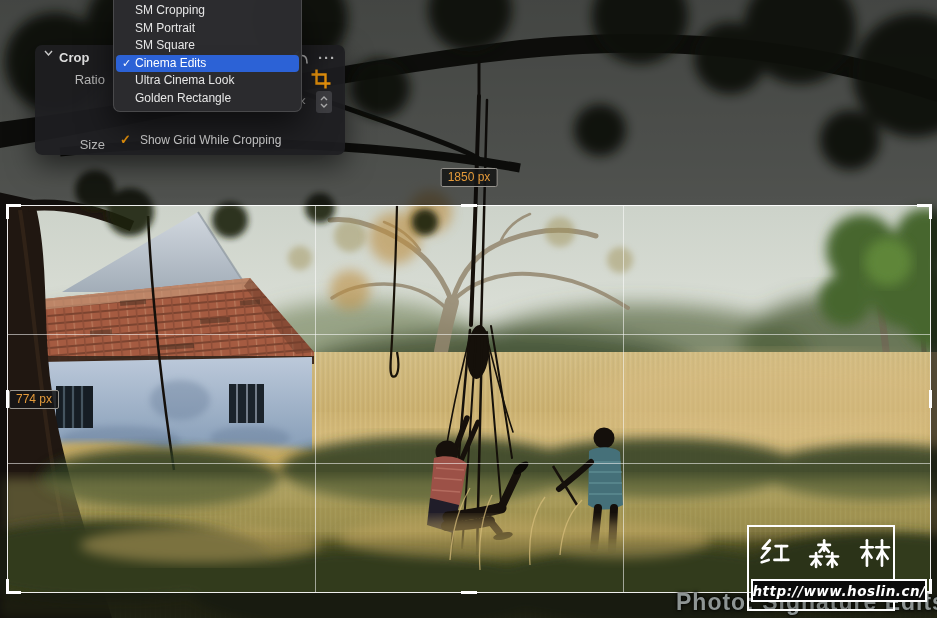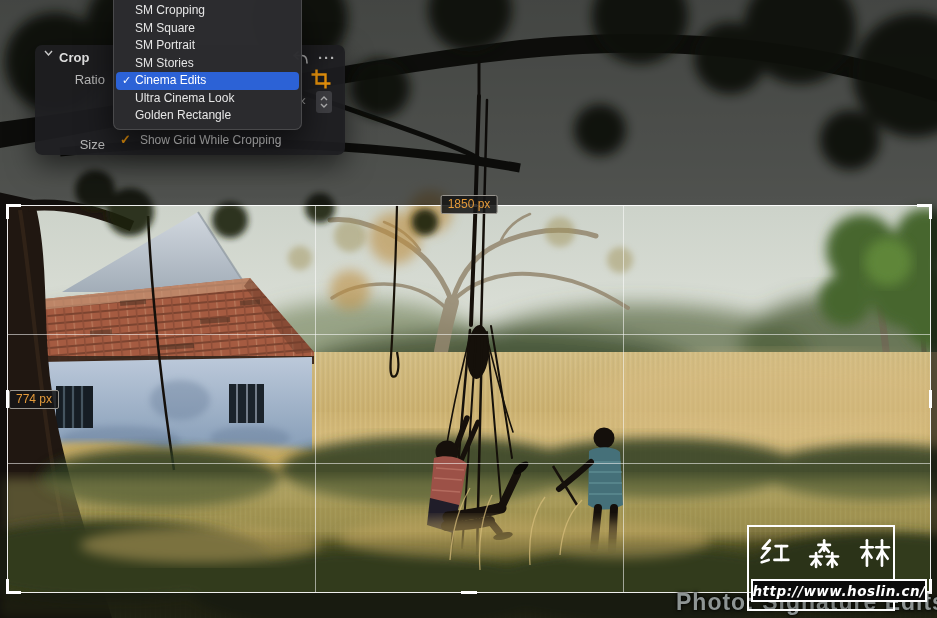--- a/index.html
+++ b/index.html
@@ -33,21 +33,21 @@
   .c-br{right:-2px;bottom:-2px;border-left:none;border-top:none;}
   .mid{background:#fff;}
   .m-top{left:calc(50% - 8px);top:-2px;width:16px;height:3px;}
   .m-bottom{left:calc(50% - 8px);bottom:-2px;width:16px;height:3px;}
   .m-left{left:-2px;top:calc(50% - 9px);width:3px;height:18px;}
   .m-right{right:-2px;top:calc(50% - 9px);width:3px;height:18px;}
 
   
   .dim-label{background:rgba(22,22,22,.88);border:1px solid #97948e;border-radius:2px;
              color:#e49a3a;font-size:12px;line-height:15px;padding:1px 6px;white-space:nowrap;}
-  #label-w{left:469px;top:195px;transform:translateX(-50%);}
+  #label-w{left:469px;top:168px;transform:translateX(-50%);}
   #label-h{left:9px;top:390px;}
 
   
   #panel{left:35px;top:45px;width:310px;height:110px;background:rgba(30,30,33,.94);
          border-radius:7px;box-shadow:0 10px 28px rgba(0,0,0,.55);}
   #panel-header{left:9px;top:5px;display:flex;align-items:flex-start;gap:6px;
                 color:#dedede;font-size:13px;font-weight:bold;}
   #panel-actions{right:9px;top:6px;display:flex;align-items:center;gap:9px;}
   .more-dots{color:#b5b5b5;font-size:15px;font-weight:bold;letter-spacing:1px;line-height:12px;}
   .row-label{width:70px;text-align:right;color:#b8b8b8;font-size:13px;left:0;}
@@ -387,27 +387,24 @@
       <span class="grid-check">✓</span>
       <span>Show Grid While Cropping</span>
     </div>
   </div>
 
   <div id="menu" class="abs">
     <div class="menu-item">
       <span class="mi-label">SM Cropping</span>
     </div>
     <div class="menu-item">
+      <span class="mi-label">SM Portrait</span>
+    </div>
+    <div class="menu-item">
       <span class="mi-label">SM Square</span>
-    </div>
-    <div class="menu-item">
-      <span class="mi-label">SM Portrait</span>
-    </div>
-    <div class="menu-item">
-      <span class="mi-label">SM Stories</span>
     </div>
     <div class="menu-item selected">
       <span class="mi-check">✓</span>
       <span class="mi-label">Cinema Edits</span>
     </div>
     <div class="menu-item">
       <span class="mi-label">Ultra Cinema Look</span>
     </div>
     <div class="menu-item">
       <span class="mi-label">Golden Rectangle</span>

